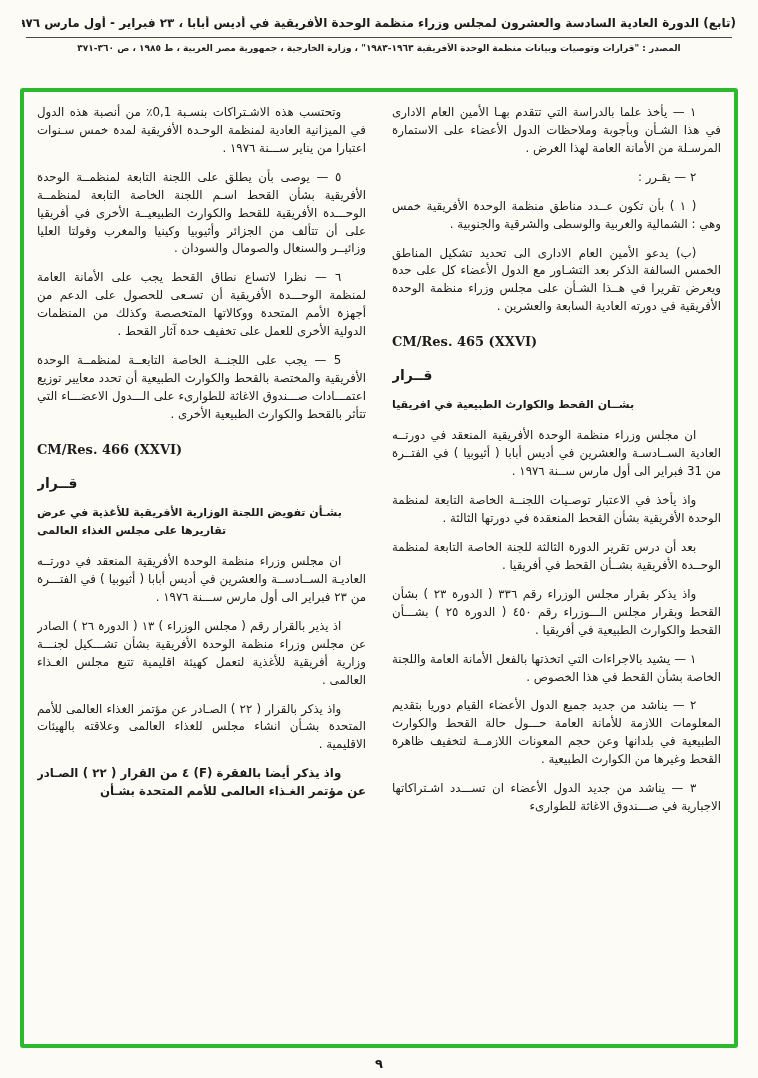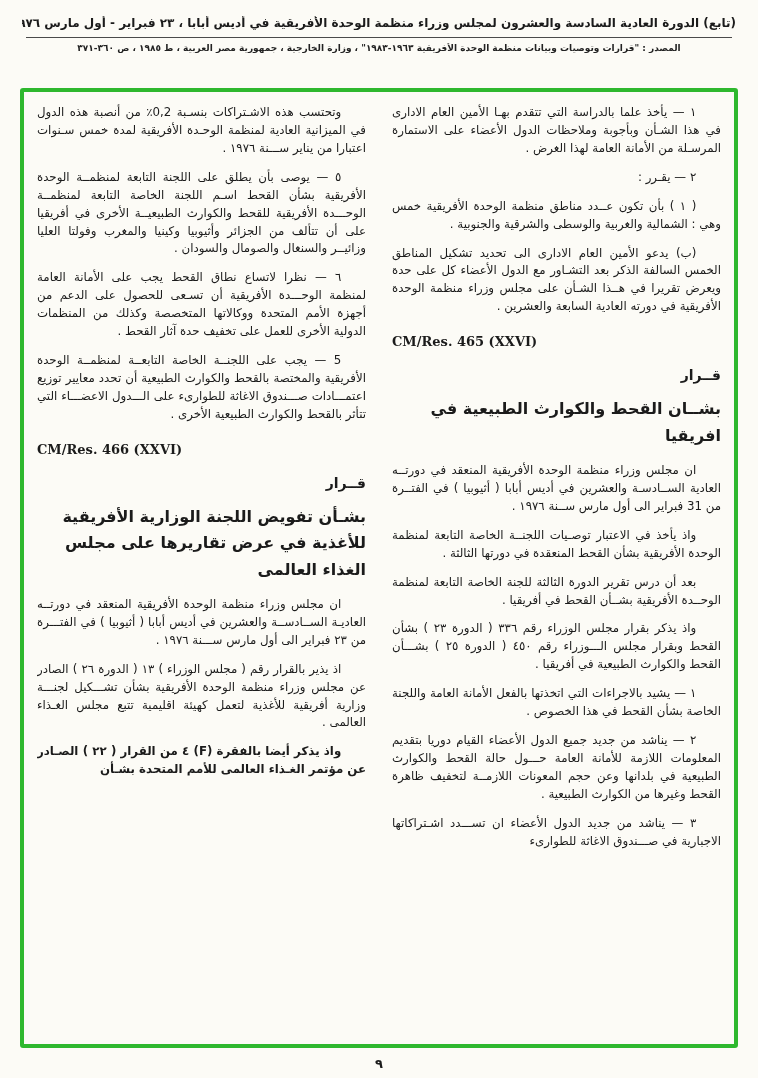--- a/index.html
+++ b/index.html
@@ -68,30 +68,30 @@
   }
   .block.latin {
     direction: ltr;
     text-align: left;
     font-family: "DejaVu Serif", serif;
     font-size: 13px;
     font-weight: bold;
     margin: 16px 0 12px;
   }
   .block.title {
-    text-align: right;
+    text-align: left;
     font-weight: bold;
     font-size: 14px;
     letter-spacing: 1px;
     margin: 13px 0 10px;
   }
   .block.subtitle {
-    text-align: right;
+    text-align: left;
     font-weight: bold;
-    font-size: 16px;
+    font-size: 11px;
     line-height: 1.65;
     margin: 0 0 13px;
   }
   .block.bold { font-weight: bold; }
   .page-footer {
     position: absolute;
     bottom: 6px; left: 0; right: 0;
     text-align: center;
   }
   .page-number {
@@ -122,29 +122,30 @@
           <div class="block subtitle">بشــان القحط والكوارث الطبيعية في افريقيا</div>
           <div class="block para">ان مجلس وزراء منظمة الوحدة الأفريقية المنعقد في دورتــه العادية الســادسـة والعشرين في أديس أبابا ( أثيوبيا ) في الفتــرة من 31 فبراير الى أول مارس ســنة ١٩٧٦ .</div>
           <div class="block para">واذ يأخذ في الاعتبار توصـيات اللجنــة الخاصة التابعة لمنظمة الوحدة الأفريقية بشأن القحط المنعقدة في دورتها الثالثة .</div>
           <div class="block para">بعد أن درس تقرير الدورة الثالثة للجنة الخاصة التابعة لمنظمة الوحــدة الأفريقية بشــأن القحط في أفريقيا .</div>
           <div class="block para">واذ يذكر بقرار مجلس الوزراء رقم ٣٣٦ ( الدورة ٢٣ ) بشأن القحط وبقرار مجلس الـــوزراء رقم ٤٥٠ ( الدورة ٢٥ ) بشـــأن القحط والكوارث الطبيعية في أفريقيا .</div>
           <div class="block para">١ — يشيد بالاجراءات التي اتخذتها بالفعل الأمانة العامة واللجنة الخاصة بشأن القحط في هذا الخصوص .</div>
           <div class="block para">٢ — يناشد من جديد جميع الدول الأعضاء القيام دوريا بتقديم المعلومات اللازمة للأمانة العامة حـــول حالة القحط والكوارث الطبيعية في بلدانها وعن حجم المعونات اللازمــة لتخفيف ظاهرة القحط وغيرها من الكوارث الطبيعية .</div>
           <div class="block para">٣ — يناشد من جديد الدول الأعضاء ان تســـدد اشـتراكاتها الاجبارية في صـــندوق الاغاثة للطوارىء</div>
         </section>
       <section class="column">
-          <div class="block para">وتحتسب هذه الاشـتراكات بنسـبة 0,2٪ من أنصبة هذه الدول في الميزانية العادية لمنظمة الوحـدة الأفريقية لمدة خمس سـنوات اعتبارا من يناير ســـنة ١٩٧٦ .</div>
+          <div class="block para">وتحتسب هذه الاشـتراكات بنسـبة 0,1٪ من أنصبة هذه الدول في الميزانية العادية لمنظمة الوحـدة الأفريقية لمدة خمس سـنوات اعتبارا من يناير ســـنة ١٩٧٦ .</div>
           <div class="block para">٥ — يوصى بأن يطلق على اللجنة التابعة لمنظمــة الوحدة الأفريقية بشأن القحط اسـم اللجنة الخاصة التابعة لمنظمــة الوحـــدة الأفريقية للقحط والكوارث الطبيعيــة الأخرى في أفريقيا على أن تتألف من الجزائر وأثيوبيا وكينيا والمغرب وفولتا العليا وزائيــر والسنغال والصومال والسودان .</div>
           <div class="block para">٦ — نظرا لاتساع نطاق القحط يجب على الأمانة العامة لمنظمة الوحـــدة الأفريقية أن تسـعى للحصول على الدعم من أجهزة الأمم المتحدة ووكالاتها المتخصصة وكذلك من المنظمات الدولية الأخرى للعمل على تخفيف حدة آثار القحط .</div>
           <div class="block para">5 — يجب على اللجنــة الخاصة التابعــة لمنظمــة الوحدة الأفريقية والمختصة بالقحط والكوارث الطبيعية أن تحدد معايير توزيع اعتمـــادات صـــندوق الاغاثة للطوارىء على الـــدول الاعضـــاء التي تتأثر بالقحط والكوارث الطبيعية الأخرى .</div>
           <div class="block latin">CM/Res. 466 (XXVI)</div>
           <div class="block title">قــرار</div>
           <div class="block subtitle">بشـأن تفويض اللجنة الوزارية الأفريقية للأغذية في عرض تقاريرها على مجلس الغذاء العالمى</div>
           <div class="block para">ان مجلس وزراء منظمة الوحدة الأفريقية المنعقد في دورتــه العاديـة الســادســة والعشرين في أديس أبابا ( أثيوبيا ) في الفتـــرة من ٢٣ فبراير الى أول مارس ســـنة ١٩٧٦ .</div>
           <div class="block para">اذ يذير بالقرار رقم ( مجلس الوزراء ) ١٣ ( الدورة ٢٦ ) الصادر عن مجلس وزراء منظمة الوحدة الأفريقية بشأن تشـــكيل لجنـــة وزارية أفريقية للأغذية لتعمل كهيئة اقليمية تتبع مجلس الغـذاء العالمى .</div>
+          <div class="block para">واذ يذكر بالقرار ( ٢٢ ) الصـادر عن مؤتمر الغذاء العالمى للأمم المتحدة بشـأن انشاء مجلس للغذاء العالمى وعلاقته بالهيئات الاقليمية .</div>
           <div class="block para bold">واذ يذكر أيضا بالفقرة (F) ٤ من القرار ( ٢٢ ) الصـادر عن مؤتمر الغـذاء العالمى للأمم المتحدة بشـأن</div>
         </section>
     </div>
   </main>
 
   <footer class="page-footer">
     <span class="page-number">٩</span>
   </footer>
 
 </div>

